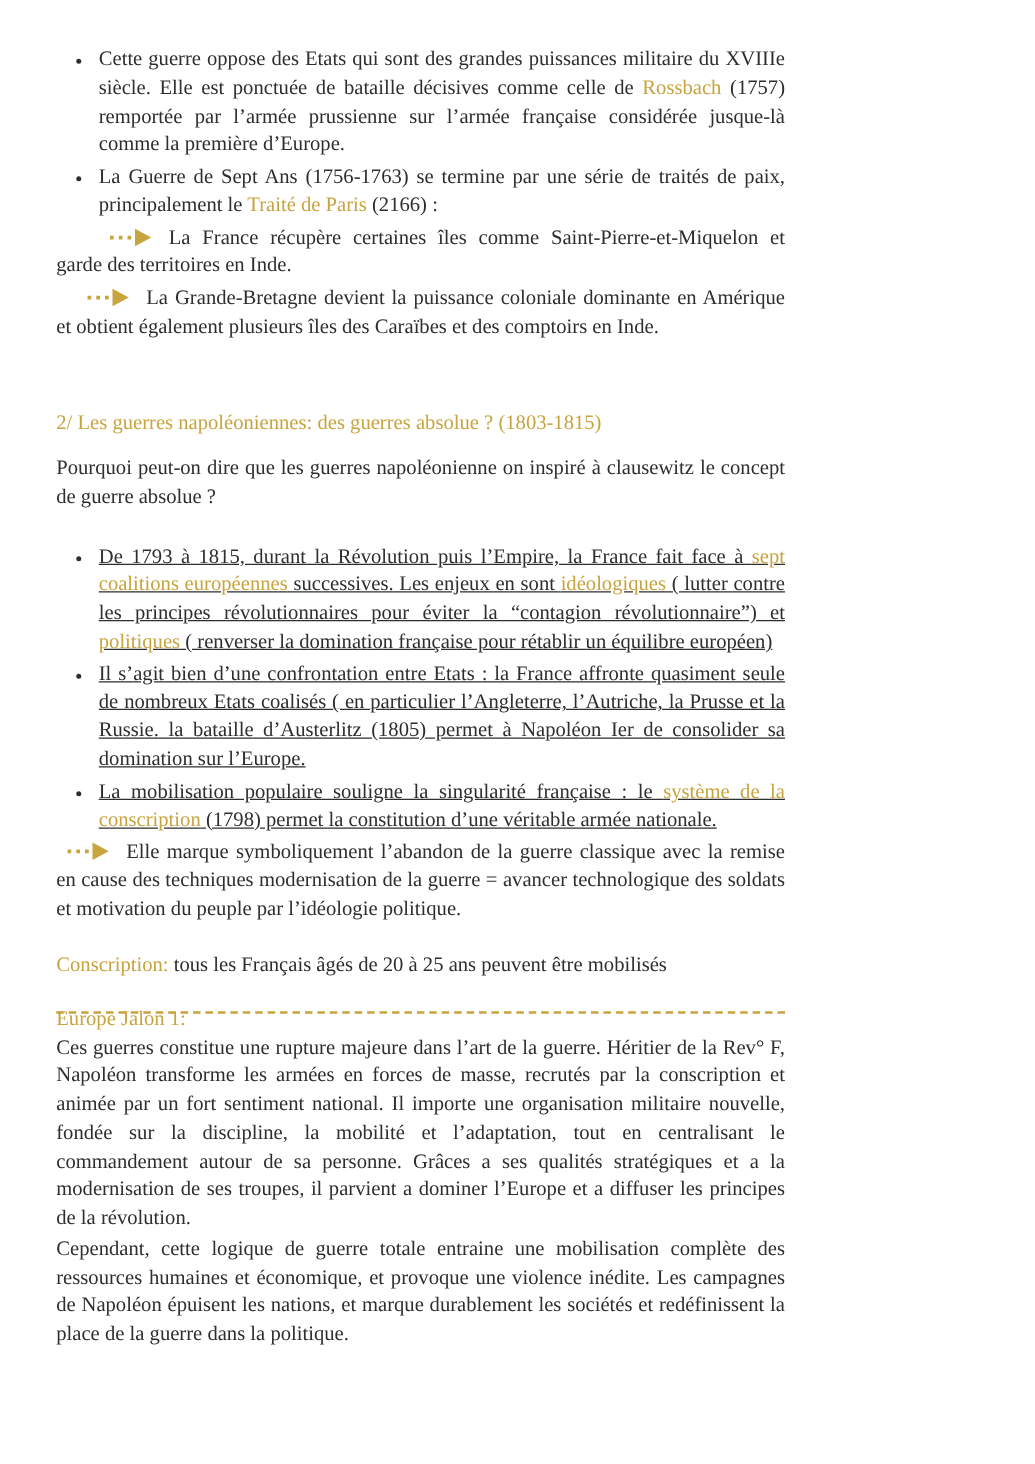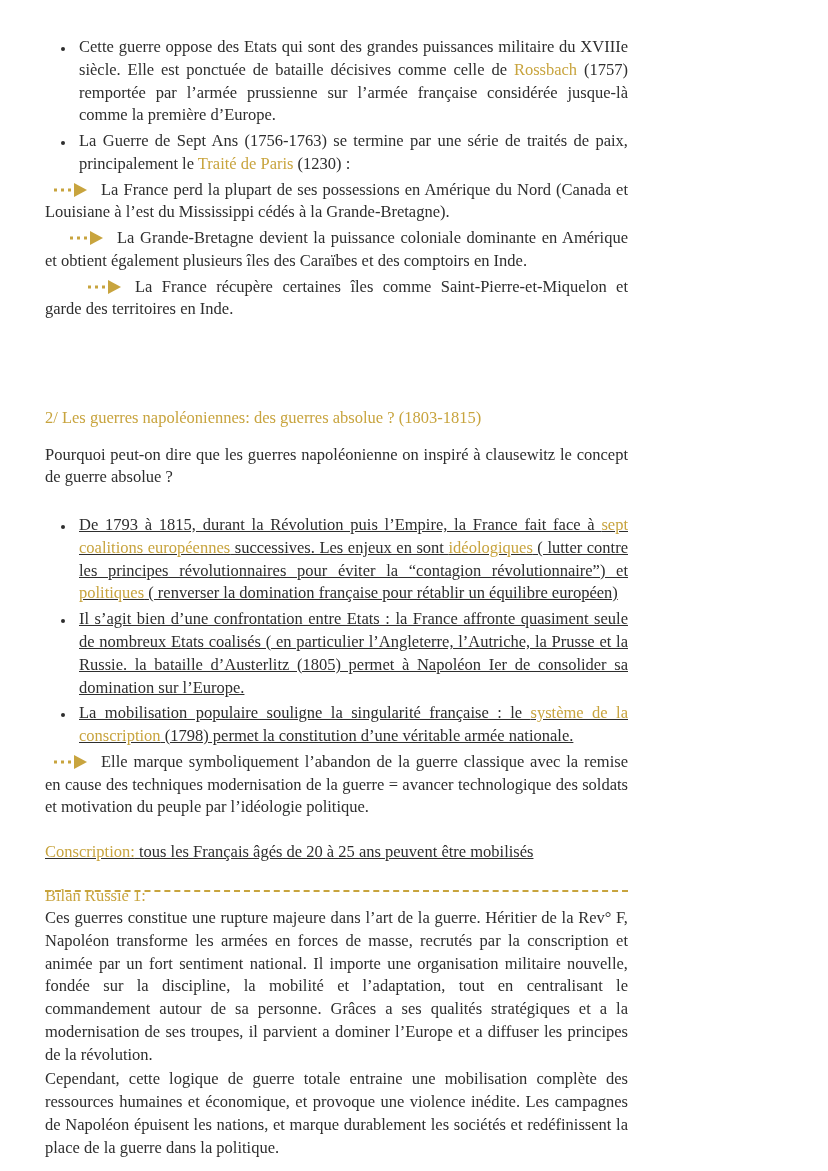--- a/index.html
+++ b/index.html
@@ -30,67 +30,63 @@
   .indent-2 { text-indent: 24px; }
   .indent-3 { text-indent: 42px; }
   .arrow-icon {
     display: inline-block;
     vertical-align: -2px;
     margin-right: 12px;
     color: var(--accent);
   }
   .note-line { margin-top: 26px; }
   .section-heading {
-    margin-top: 86px;
+    margin-top: 54px;
     color: var(--accent);
     font-size: 16.5px;
     font-weight: normal;
     text-align: left;
   }
   .intro { }
   .bullets-2 { margin-top: 25px !important; text-decoration: underline; }
   .bataille-line { margin-top: 22px; }
-  .conscription-line { margin-top: 22px; text-decoration: underline; }
+  .conscription-line { margin-top: 22px; }
   .divider {
     margin-top: 26px;
     border-top: 2.5px dashed var(--accent);
     height: 0;
   }
   .bilan-label {
     color: var(--accent);
     margin-top: -5px;
     line-height: 1.1;
     text-align: left;
   }
   .bilan-para { margin-top: 2px; }
 </style>
 </head>
 <body>
 
 <div class="page">
 
   <ul class="bullets">
     <li><span>Cette guerre oppose des Etats qui sont des grandes puissances militaire du XVIIIe siècle. Elle est ponctuée de bataille décisives comme celle de </span><span class="accent">Rossbach</span><span> (1757) remportée par l’armée prussienne sur l’armée française considérée jusque-là comme la première d’Europe.</span></li>
-    <li><span>La Guerre de Sept Ans (1756-1763) se termine par une série de traités de paix, principalement le </span><span class="accent">Traité de Paris</span><span> (1230) :</span></li>
+    <li><span>La Guerre de Sept Ans (1756-1763) se termine par une série de traités de paix, principalement le </span><span class="accent">Traité de Paris</span><span> (2166) :</span></li>
   </ul>
 
-  <p class="arrow-para indent-1"><svg class="arrow-icon" width="36" height="16" viewBox="0 0 36 16">
+
+  <p class="arrow-para indent-3"><svg class="arrow-icon" width="36" height="16" viewBox="0 0 36 16">
         <line x1="1" y1="9" x2="21" y2="9" stroke="currentColor" stroke-width="3" stroke-dasharray="3 4"></line>
         <path d="M21 2 L34 9 L21 16 Z" fill="currentColor"></path>
-      </svg><span>La France perd la plupart de ses possessions en Amérique du Nord (Canada et Louisiane à l’est du Mississippi cédés à la Grande-Bretagne).</span></p>
+      </svg><span>La France récupère certaines îles comme Saint-Pierre-et-Miquelon et garde des territoires en Inde.</span></p>
 
   <p class="arrow-para indent-2"><svg class="arrow-icon" width="36" height="16" viewBox="0 0 36 16">
         <line x1="1" y1="9" x2="21" y2="9" stroke="currentColor" stroke-width="3" stroke-dasharray="3 4"></line>
         <path d="M21 2 L34 9 L21 16 Z" fill="currentColor"></path>
       </svg><span>La Grande-Bretagne devient la puissance coloniale dominante en Amérique et obtient également plusieurs îles des Caraïbes et des comptoirs en Inde.</span></p>
-
-  <p class="arrow-para indent-3"><svg class="arrow-icon" width="36" height="16" viewBox="0 0 36 16">
-        <line x1="1" y1="9" x2="21" y2="9" stroke="currentColor" stroke-width="3" stroke-dasharray="3 4"></line>
-        <path d="M21 2 L34 9 L21 16 Z" fill="currentColor"></path>
-      </svg><span>La France récupère certaines îles comme Saint-Pierre-et-Miquelon et garde des territoires en Inde.</span></p>
 
 
   <h2 class="section-heading">2/ Les guerres napoléoniennes: des guerres absolue ? (1803-1815)</h2>
 
   <p class="intro">Pourquoi peut-on dire que les guerres napoléonienne on inspiré à clausewitz le concept de guerre absolue ?</p>
 
   <ul class="bullets bullets-2">
     <li><span>De 1793 à 1815, durant la Révolution puis l’Empire, la France fait face à </span><span class="accent">sept coalitions européennes</span><span> successives. Les enjeux en sont </span><span class="accent">idéologiques</span><span> ( lutter contre les principes révolutionnaires pour éviter la “contagion révolutionnaire”) et </span><span class="accent">politiques</span><span> ( renverser la domination française pour rétablir un équilibre européen)</span></li>
     <li><span>Il s’agit bien d’une confrontation entre Etats : la France affronte quasiment seule de nombreux Etats coalisés ( en particulier l’Angleterre, l’Autriche, la Prusse et la Russie. la bataille d’Austerlitz (1805) permet à Napoléon Ier de consolider sa domination sur l’Europe.</span></li>
     <li><span>La mobilisation populaire souligne la singularité française : le </span><span class="accent">système de la conscription</span><span> (1798) permet la constitution d’une véritable armée nationale.</span></li>
@@ -98,17 +94,17 @@
 
 
   <p class="arrow-para indent-1"><svg class="arrow-icon" width="36" height="16" viewBox="0 0 36 16">
         <line x1="1" y1="9" x2="21" y2="9" stroke="currentColor" stroke-width="3" stroke-dasharray="3 4"></line>
         <path d="M21 2 L34 9 L21 16 Z" fill="currentColor"></path>
       </svg><span>Elle marque symboliquement l’abandon de la guerre classique avec la remise en cause des techniques modernisation de la guerre = avancer technologique des soldats et motivation du peuple par l’idéologie politique.</span></p>
 
   <p class="conscription-line"><span class="accent">Conscription:</span><span> tous les Français âgés de 20 à 25 ans peuvent être mobilisés</span></p>
 
   <div class="divider"></div>
-  <p class="bilan-label">Bilan Russie 1:</p>
+  <p class="bilan-label">Europe Jalon 1:</p>
   <p class="bilan-para">Ces guerres constitue une rupture majeure dans l’art de la guerre. Héritier de la Rev° F, Napoléon transforme les armées en forces de masse, recrutés par la conscription et animée par un fort sentiment national. Il importe une organisation militaire nouvelle,  fondée sur la discipline, la mobilité et l’adaptation, tout en centralisant le commandement autour de sa personne. Grâces a ses qualités stratégiques et a la modernisation de ses troupes, il parvient  a dominer l’Europe et a diffuser les principes de la révolution.</p>
   <p class="bilan-para">Cependant, cette logique de guerre totale entraine une mobilisation complète des ressources humaines et économique, et provoque une violence inédite. Les campagnes de Napoléon épuisent les nations, et marque durablement les sociétés et redéfinissent la place de la guerre dans la politique.</p>
 
 </div>
 
 </body></html>

